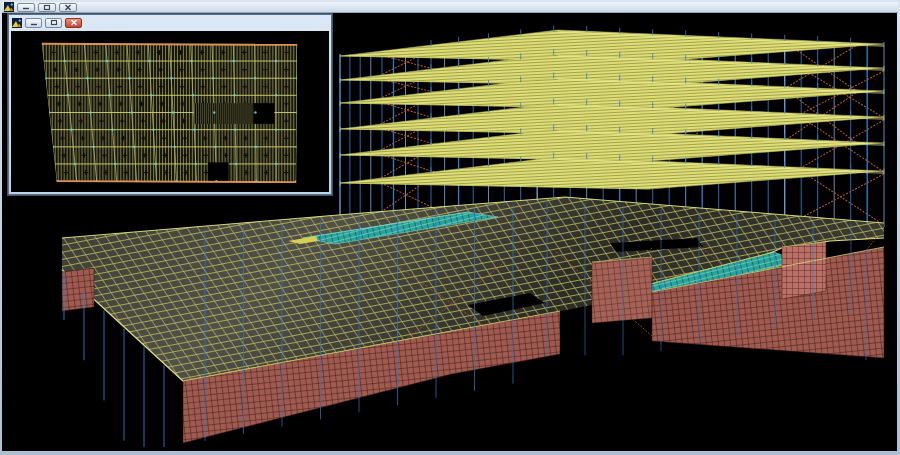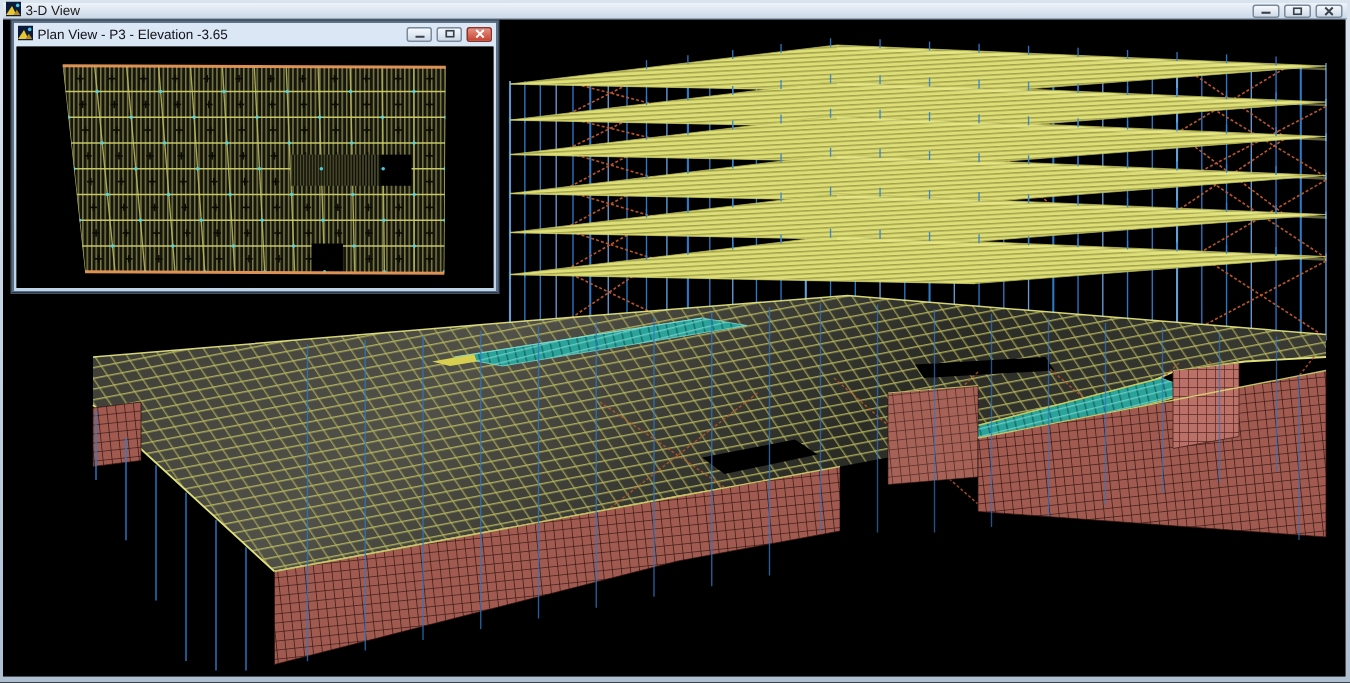--- a/index.html
+++ b/index.html
@@ -61,21 +61,20 @@
 <div class="win">
   <div class="titlebar">
     <span>
       <svg width="10" height="10" viewBox="0 0 10 10">
           <rect width="10" height="10" fill="#0b1c3a"></rect>
           <polygon points="0,9 4,3 7,9" fill="#e8c832"></polygon>
           <polygon points="5,9 7.2,5.5 9.5,9" fill="#b88a20"></polygon>
           <circle cx="7.8" cy="2.6" r="1.2" fill="#49c8e8"></circle>
         </svg>
     </span>
-    <span class="win-title">3-D View</span>
     <span class="capbtns">
       <button class="capbtn" title="Minimize">
         <svg width="8" height="6" viewBox="0 0 8 6">
             <line x1="1" y1="4.5" x2="7" y2="4.5" stroke="#39424c" stroke-width="1.4"></line>
           </svg>
       </button>
       <button class="capbtn" title="Restore">
         <svg width="8" height="7" viewBox="0 0 8 7">
             <rect x="1.5" y="1.5" width="5" height="4" fill="none" stroke="#39424c" stroke-width="1.1"></rect>
           </svg>
@@ -539,21 +538,20 @@
     <div class="planwin">
       <div class="plan-titlebar">
         <span>
           <svg width="10" height="10" viewBox="0 0 10 10">
               <rect width="10" height="10" fill="#0b1c3a"></rect>
               <polygon points="0,9 4,3 7,9" fill="#e8c832"></polygon>
               <polygon points="5,9 7.2,5.5 9.5,9" fill="#b88a20"></polygon>
               <circle cx="7.8" cy="2.6" r="1.2" fill="#49c8e8"></circle>
             </svg>
         </span>
-        <span class="plan-title">Plan View - P3 - Elevation -3.65</span>
         <button class="plan-capbtn" title="Minimize">
           <svg width="8" height="6" viewBox="0 0 8 6">
               <line x1="1" y1="4.5" x2="7" y2="4.5" stroke="#39424c" stroke-width="1.4"></line>
             </svg>
         </button>
         <button class="plan-capbtn" title="Restore">
           <svg width="8" height="7" viewBox="0 0 8 7">
               <rect x="1.5" y="1.5" width="5" height="4" fill="none" stroke="#39424c" stroke-width="1.1"></rect>
             </svg>
         </button>

